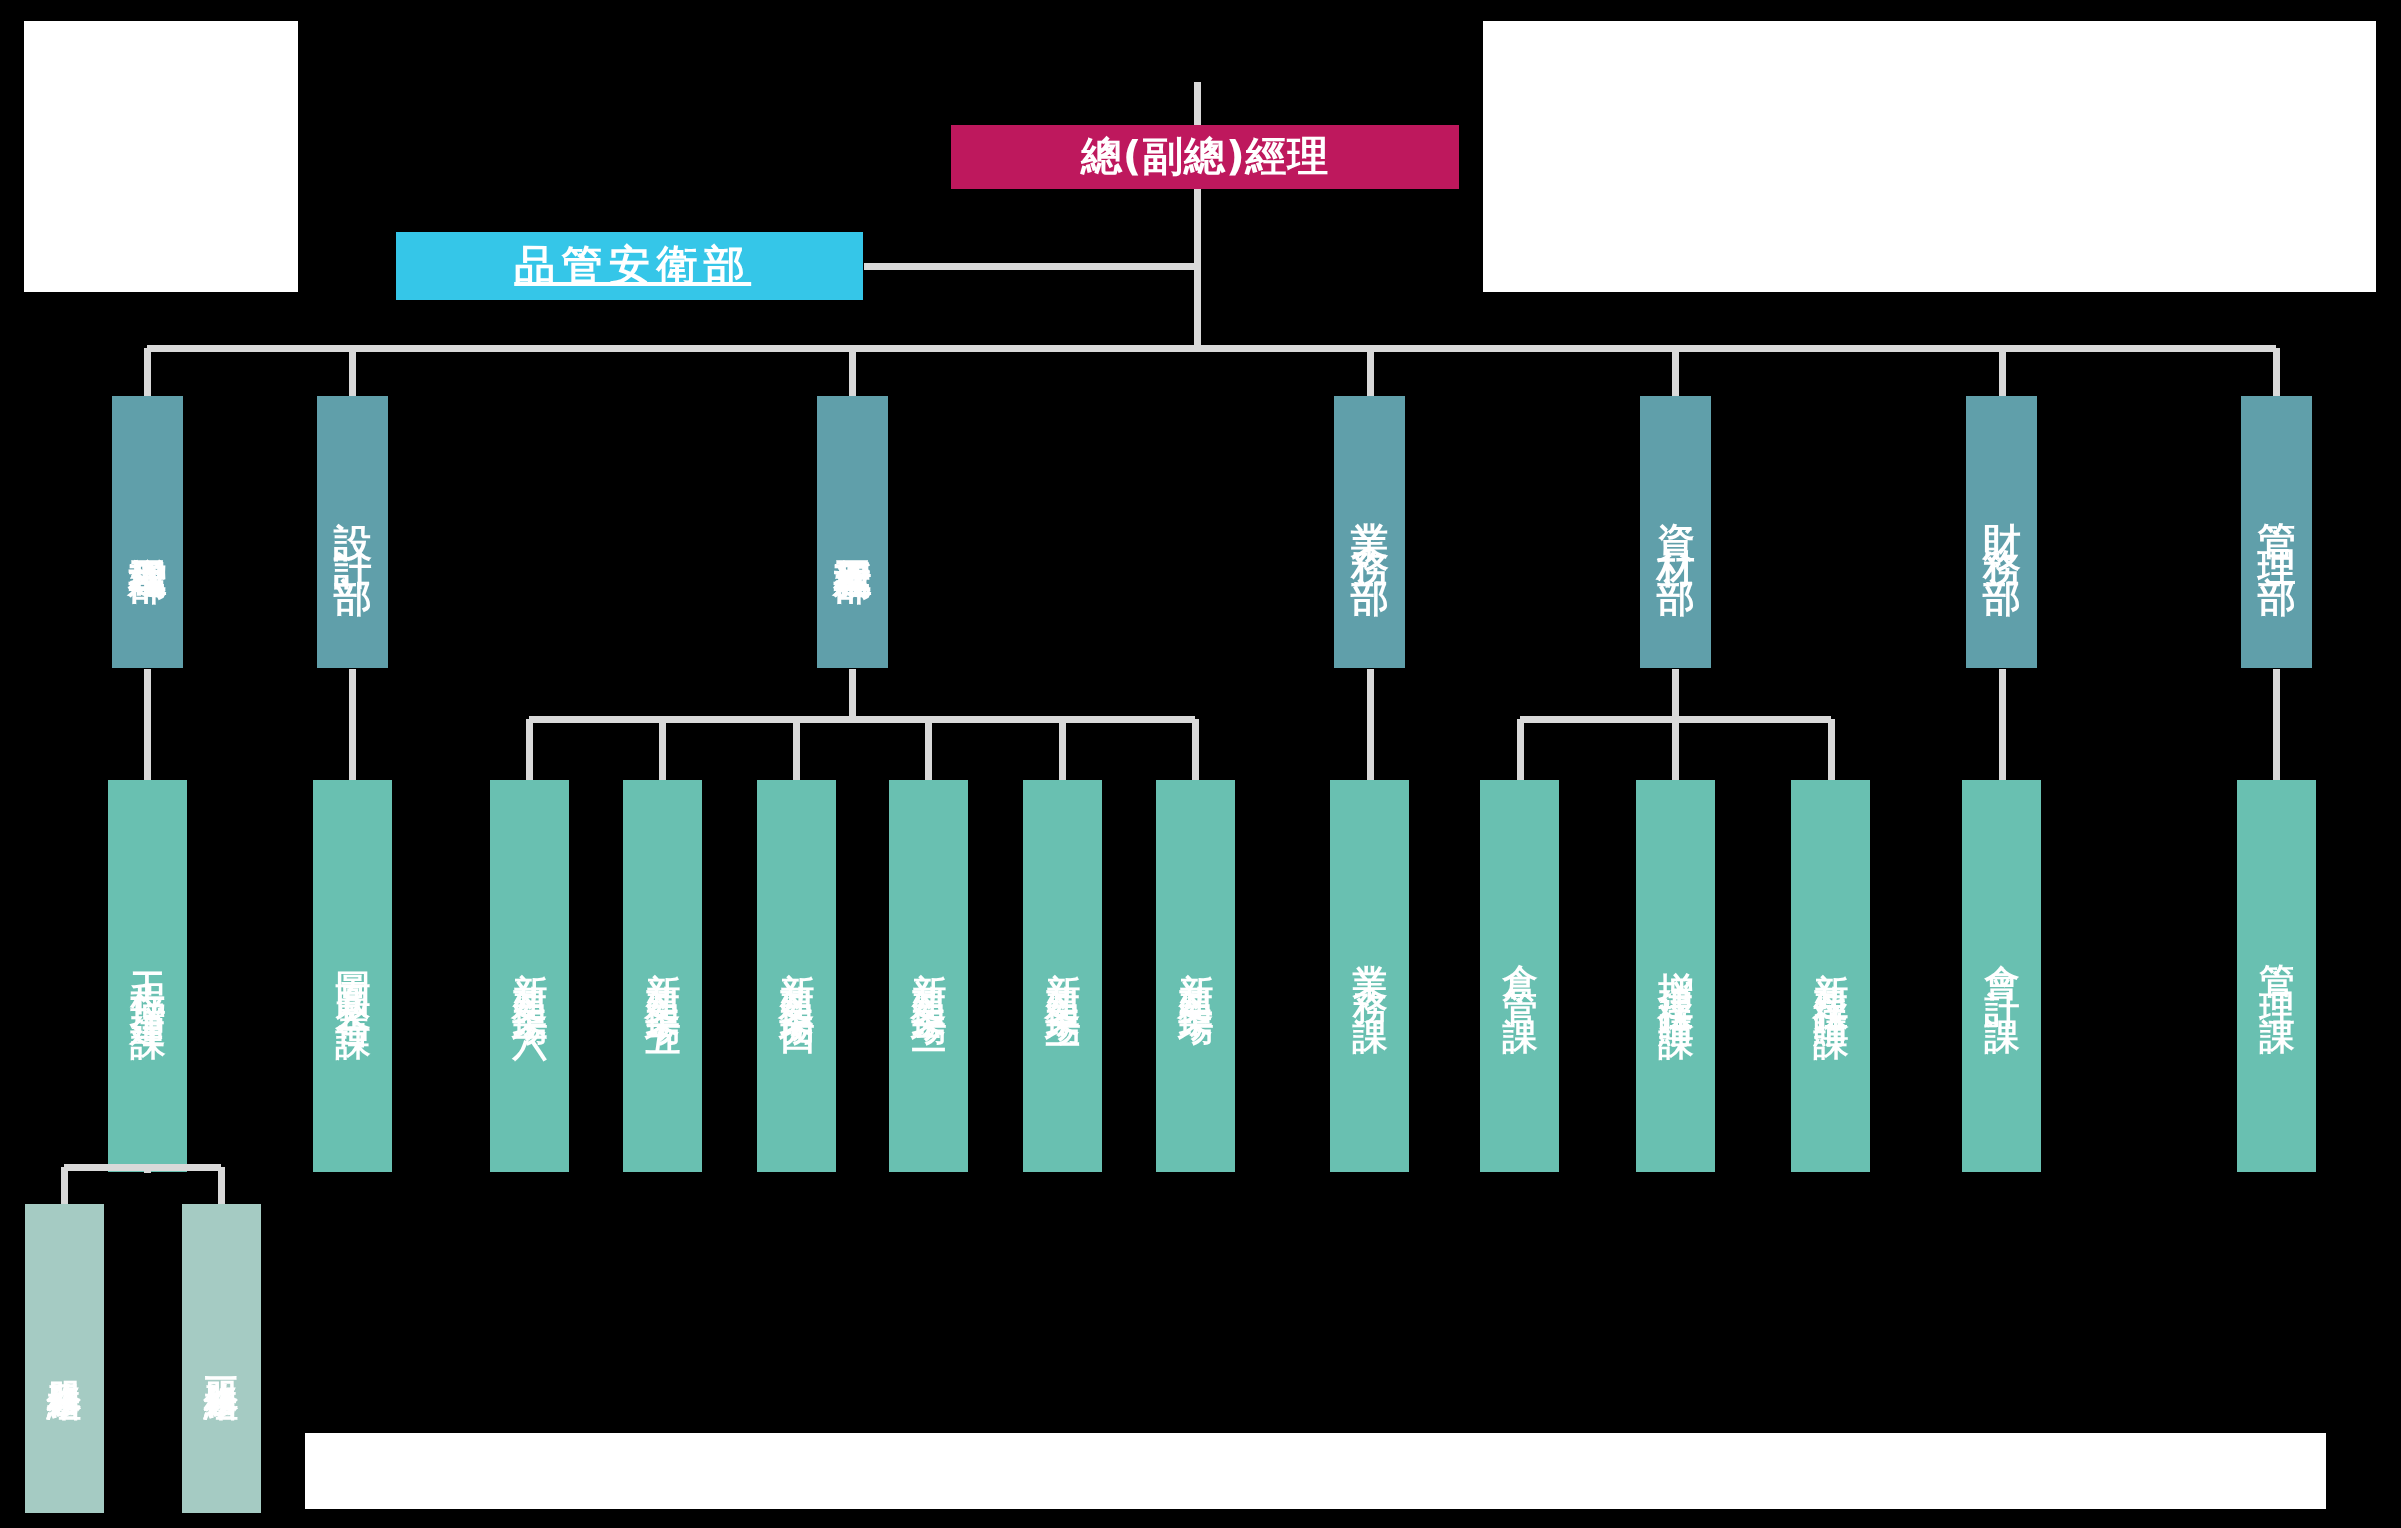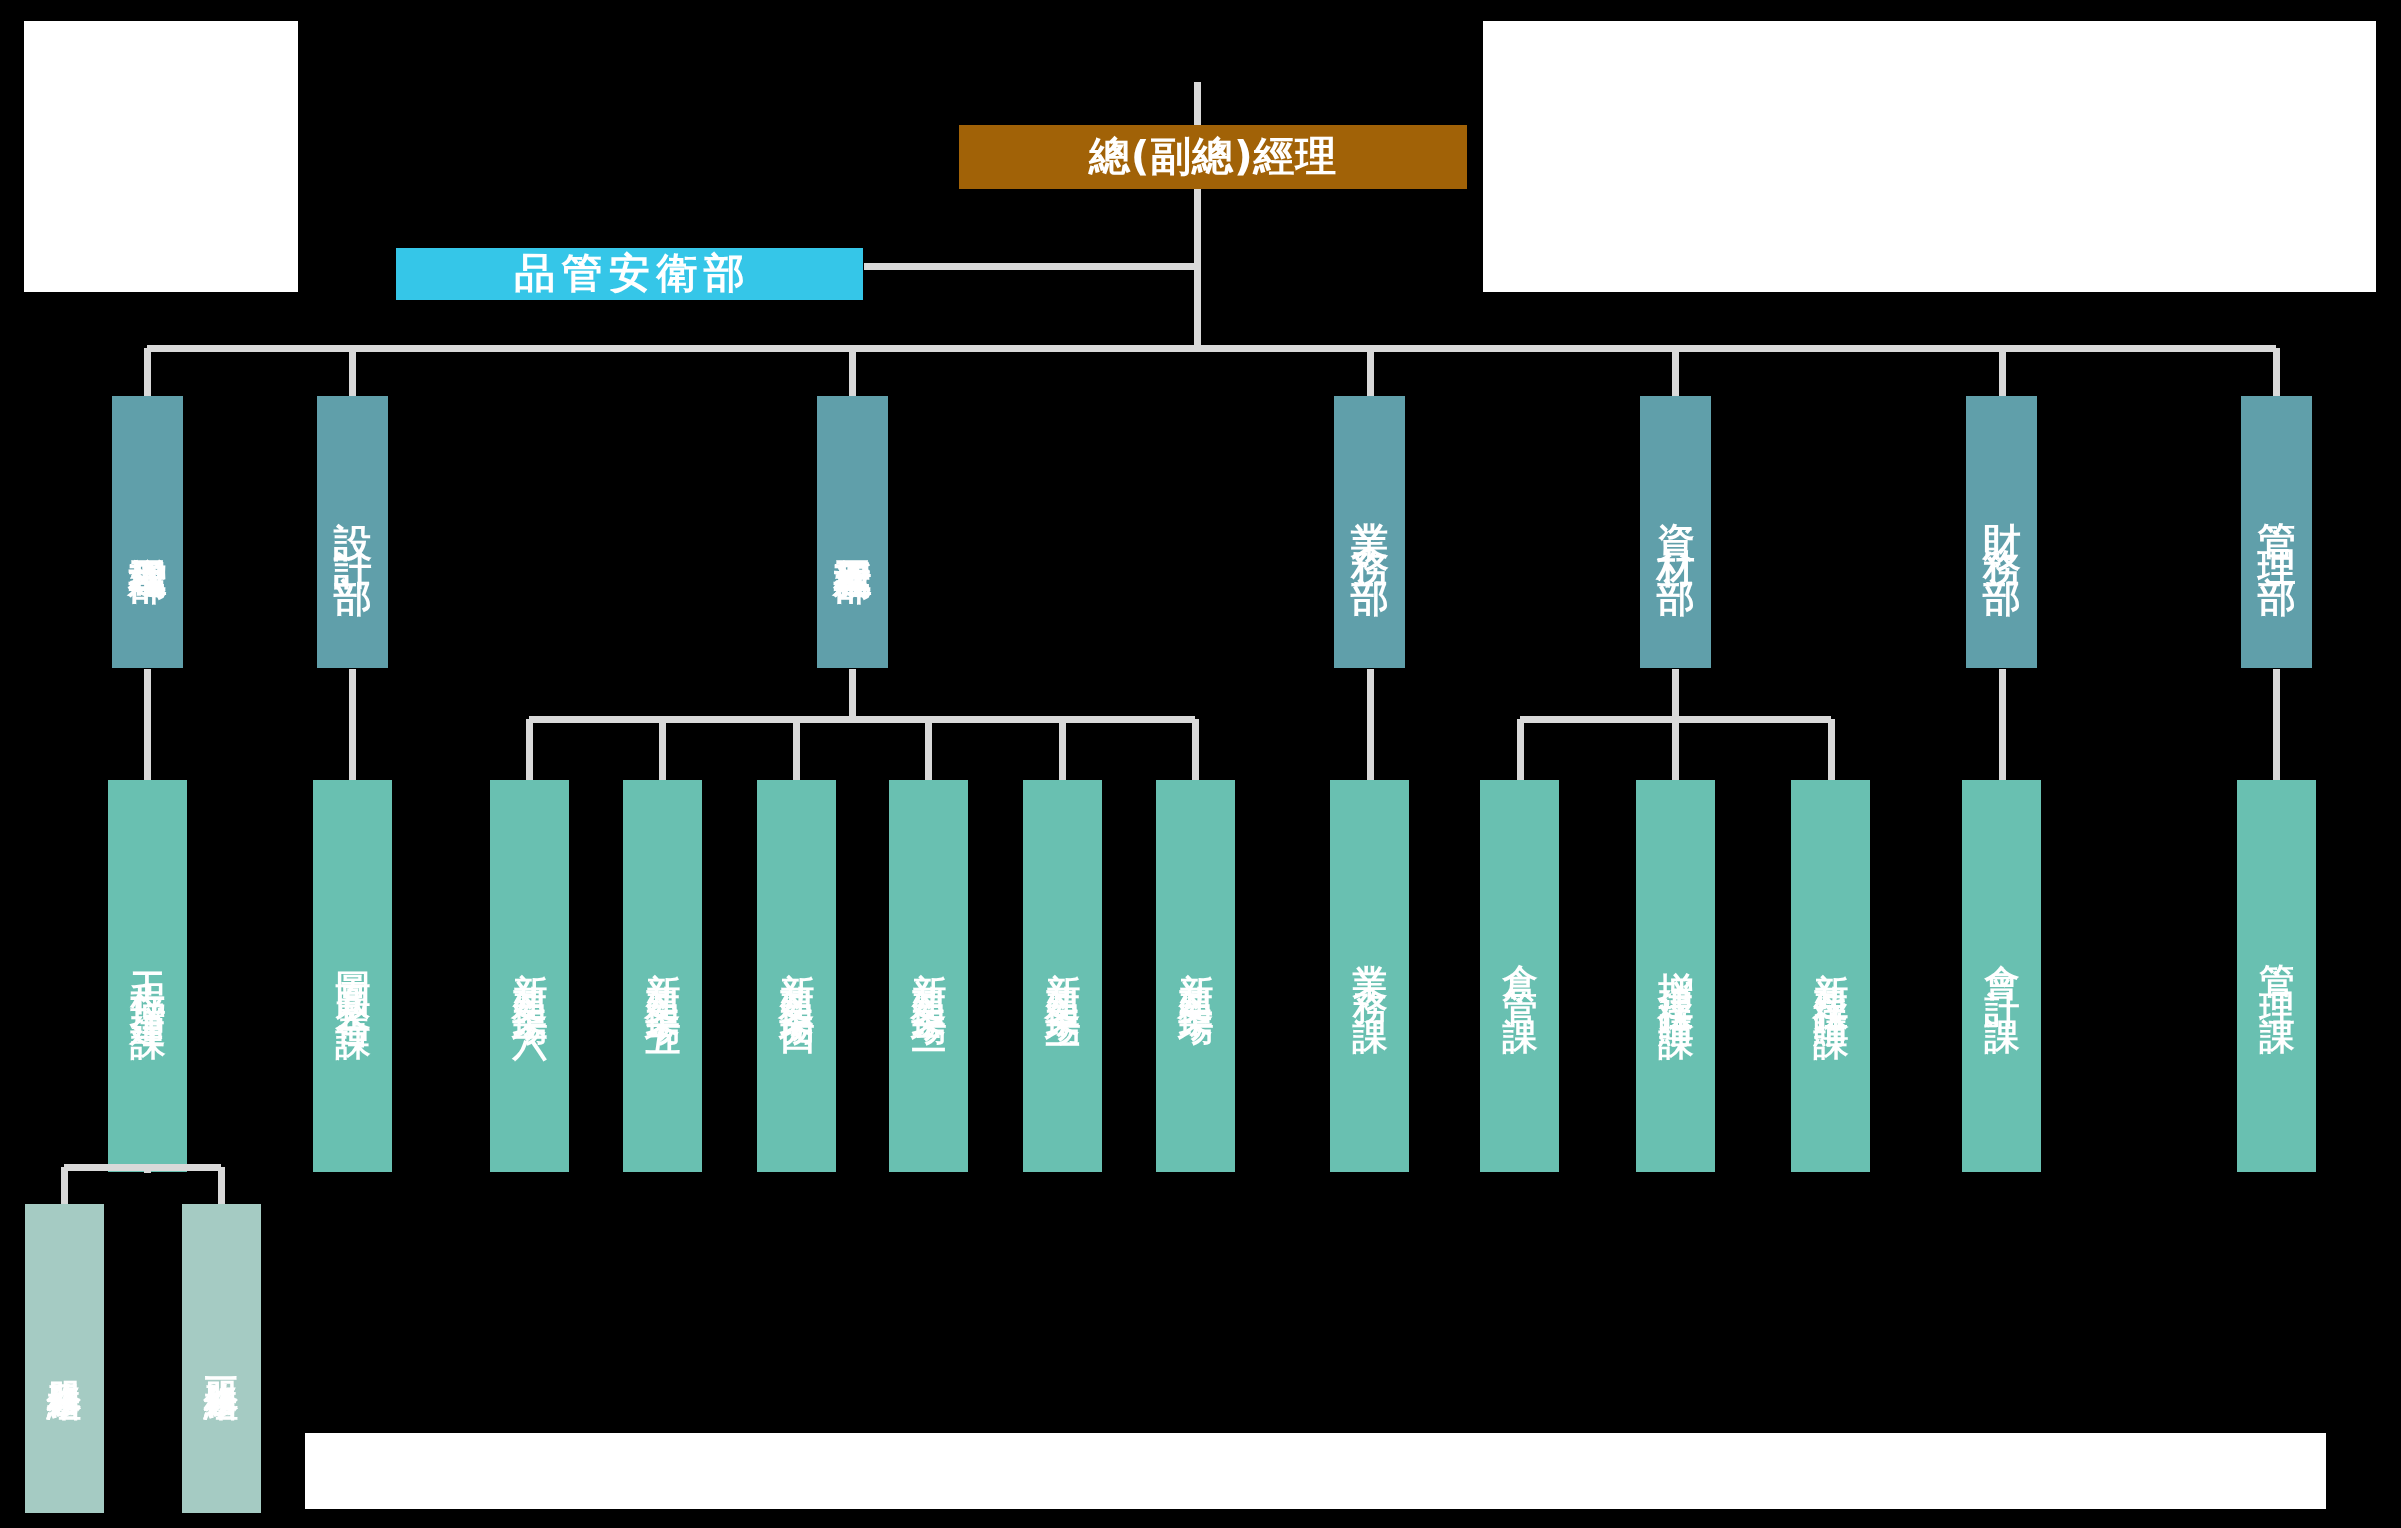--- a/index.html
+++ b/index.html
@@ -34,21 +34,21 @@
   }
   
   .node.vert{
     writing-mode:vertical-rl;
     text-orientation:upright;
     font-weight:700;
     padding:8px 0;
   }
 
   .n-chair   {background:#1473A8;}
-  .n-gm      {background:#a16207;margin-left:8px;}
+  .n-gm      {background:#be185d;}
   .n-qc      {background:#35C6E8;}
   .n-dept    {background:#609FAA;}
   .n-sect    {background:#69C0B1;}
   .n-team    {background:#A5CBC3;}
 
   .t-chair{font-size:46px;letter-spacing:14.5px;text-indent:14.5px;}
   .t-gm{font-size:41px;letter-spacing:0.8px;}
   .t-qc{font-size:41px;letter-spacing:6.4px;text-indent:6.4px;}
   .t-dept{font-size:38px;}
   .t-sect{font-size:35px;}
@@ -68,21 +68,21 @@
     <div class="ln vln" style="left: 144px; top: 348px; width: 7.3px; height: 48px;"></div>
     <div class="ln vln" style="left: 349px; top: 348px; width: 7.3px; height: 48px;"></div>
     <div class="ln vln" style="left: 849px; top: 348px; width: 7.3px; height: 48px;"></div>
     <div class="ln vln" style="left: 1367px; top: 348px; width: 7.3px; height: 48px;"></div>
     <div class="ln vln" style="left: 1672px; top: 348px; width: 7.3px; height: 48px;"></div>
     <div class="ln vln" style="left: 1999px; top: 348px; width: 7.3px; height: 48px;"></div>
     <div class="ln vln" style="left: 2273px; top: 348px; width: 7.3px; height: 48px;"></div>
     <div class="node horiz n-gm t-gm" style="left: 951px; top: 125px; width: 508px; height: 64px;">
       <span class="t-gm">總(副總)經理</span>
     </div>
-    <div class="node horiz n-qc t-qc" style="left: 396px; top: 248px; width: 467px; height: 52px;">
+    <div class="node horiz n-qc t-qc" style="left: 396px; top: 232px; width: 467px; height: 68px; text-decoration: underline;">
       <span class="t-qc">品管安衛部</span>
     </div>
     <div class="node vert n-dept t-dept" style="left: 112px; top: 396px; width: 71px; height: 272px;">
       <span class="t-dept " style="letter-spacing: 1.6px;">增建工程部</span>
     </div>
     <div class="node vert n-dept t-dept" style="left: 317px; top: 396px; width: 71px; height: 272px;">
       <span class="t-dept " style="letter-spacing: 27px;">設計部</span>
     </div>
     <div class="node vert n-dept t-dept" style="left: 817px; top: 396px; width: 71px; height: 272px;">
       <span class="t-dept " style="letter-spacing: 1.6px;">新建工程部</span>

